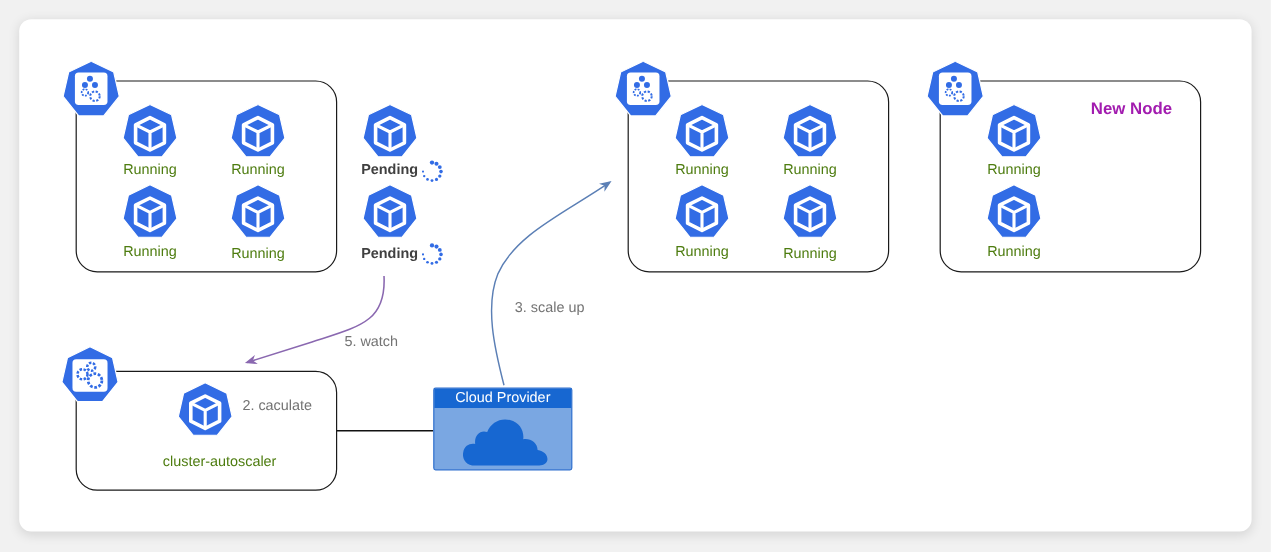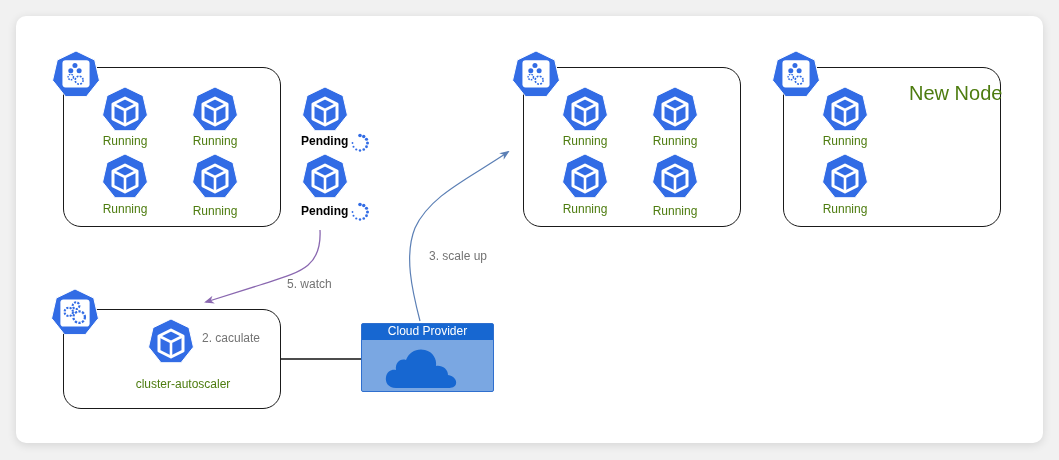--- a/index.html
+++ b/index.html
@@ -17,25 +17,25 @@
   .canvas { position: absolute; left: 0; top: 0; width: 1059px; height: 460px; }
   .node-box {
     position: absolute; border: 1.5px solid #1a1a1a; border-radius: 18px; background: #fff;
     box-sizing: border-box;
   }
   .hept { position: absolute; }
   .label {
     position: absolute; font-size: 12px; color: #4d7c0f; white-space: nowrap;
     transform: translateX(-50%);
   }
-  .pending { color: #000000; font-weight: bold; transform: none; text-align: center; }
+  .pending { color: #404040; font-weight: bold; transform: none; text-align: center; }
   .step { position: absolute; font-size: 12px; font-weight: normal; color: #737373; white-space: nowrap; }
-  .new-node { position: absolute; font-size: 20px; font-weight: normal; color: #4d7c0f; white-space: nowrap; }
+  .new-node { position: absolute; font-size: 14px; font-weight: bold; color: #a21caf; white-space: nowrap; }
   .cloud-box {
-    position: absolute; left: 361px; top: 323px; width: 133px; height: 69px;
+    position: absolute; left: 361px; top: 323px; width: 116px; height: 69px;
     background: #7aa7e2; border: 1px solid #2f6fce; box-sizing: border-box; border-radius: 2px;
   }
   .cloud-head {
     position: absolute; left: 0; top: 0; right: 0; height: 16px; background: #1767d1;
     color: #fff; font-size: 12px; text-align: center; line-height: 15px;
   }
   .cloud-icon { position: absolute; left: 22px; top: 20px; }
 </style>
 </head>
 <body>

